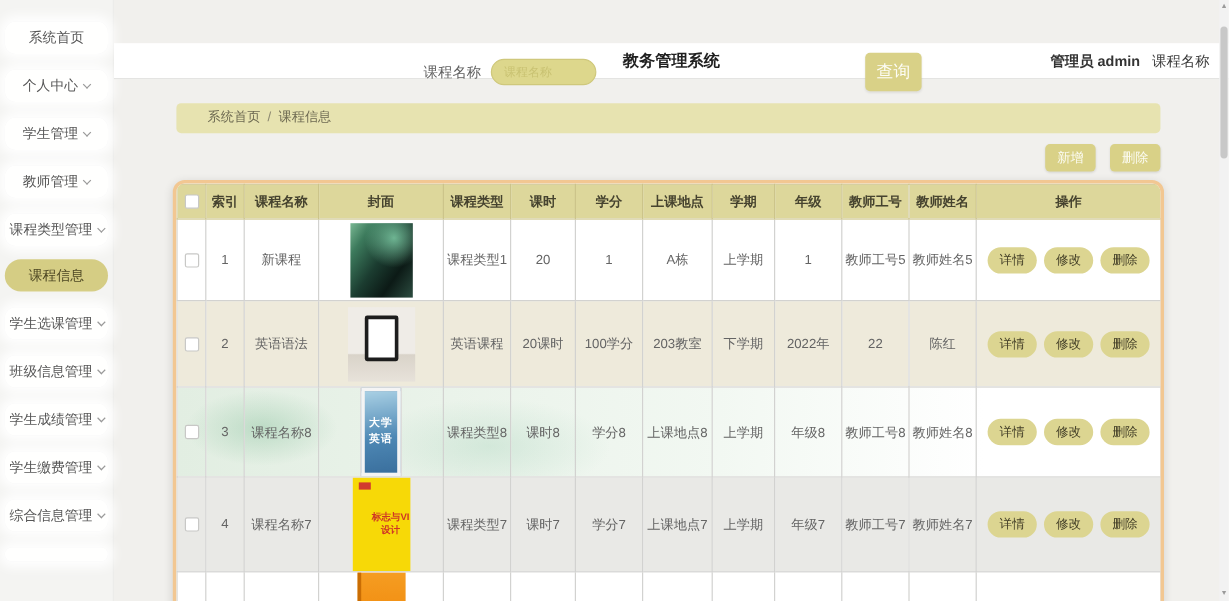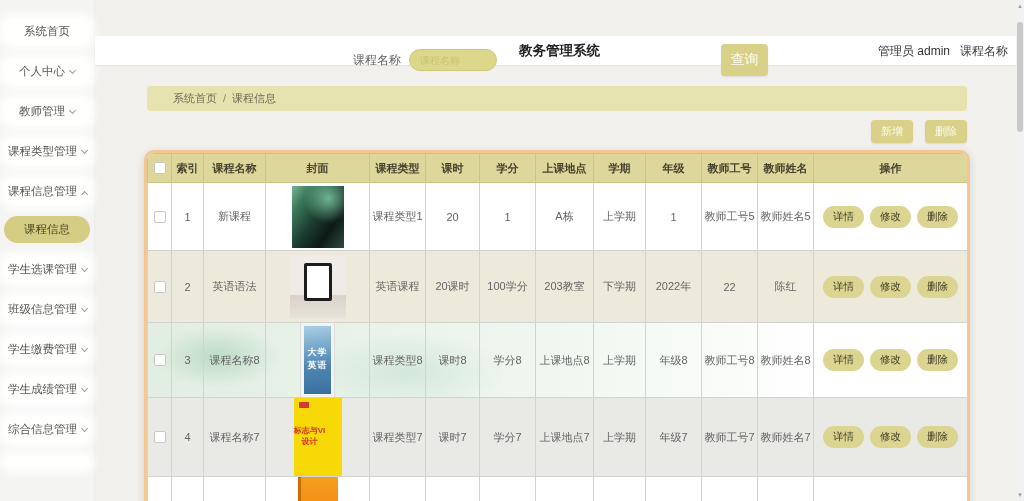--- a/index.html
+++ b/index.html
@@ -10,21 +10,21 @@
   .sidebar { position:absolute; left:0; top:0; width:95px; height:100%; background:#f4f4f2; border-right:1px solid #ececea; padding-top:18px; }
   .side-item { position:relative; margin:0 4px 13px 4px; padding:6px 4px; text-align:center; font-size:11.5px; color:#565656; background:rgba(255,255,255,0.92); border-radius:9px; box-shadow:0 0 10px 5px rgba(255,255,255,0.95); cursor:pointer; white-space:nowrap; }
   .side-item.active { background:#d5cd84; box-shadow:none; border-radius:14px; color:#4d4723; margin-top:-2px; }
   .chev { display:inline-block; width:5px; height:5px; border-right:1.4px solid #9a9a9a; border-bottom:1.4px solid #9a9a9a; transform:rotate(45deg); margin-left:5px; vertical-align:2px; }
   .chev.up { transform:rotate(225deg); vertical-align:-2px; }
 
   
   .topbar { position:absolute; left:95px; top:0; width:929px; height:30px; background:#ffffff; border-bottom:1px solid #e4e4e2;margin-top:36px; }
   .topbar .title { position:absolute; left:0; right:0; top:0; height:30px; line-height:30px; text-align:center; font-size:13.5px; font-weight:bold; color:#1f1f1f; }
   .user-info { position:absolute; right:16px; top:0; height:30px; line-height:30px; font-size:12px; color:#333; }
-  .user-info .who { font-weight:normal; margin-right:10px; }
+  .user-info .who { font-weight:bold; margin-right:10px; }
   .user-info .logout { cursor:pointer; color:#3a3a3a; }
 
   
   .content { position:absolute; left:95px; top:31px; width:929px; height:470px; }
 
   .search-row { display:flex; align-items:center; margin-top:16px; height:26px; }
   .search-label { margin-left:258px; font-size:12px; color:#5f5f5f; }
   .search-input { margin-left:8px; width:88px; height:22px; border-radius:11px; border:1px solid #cfc87c; background:#ddd78c; padding:0 10px; font-size:10px; color:#6d6740; outline:none; }
   .search-input::placeholder { color:#c9c272; }
   .query-btn { margin-left:224px; width:47px; height:32px; border:none; border-radius:4px; background:#d9d187; color:#fdfdf6; font-size:14px; cursor:pointer; box-shadow:0 1px 2px rgba(0,0,0,0.08); }
@@ -55,47 +55,47 @@
 
   
   .cover { margin:0 auto; position:relative; }
   .anime-photo { width:52px; height:62px; background:
       radial-gradient(circle at 70% 20%, rgba(130,210,170,0.8), transparent 40%),
       linear-gradient(125deg,#79b893 0%,#3c7a5c 20%,#1b3c30 48%,#0c1a16 72%,#2c4c40 100%); }
   .laptop-photo { width:56px; height:62px; background:linear-gradient(#efece7 62%, #d9d3c9 64%, #e7e2da); }
   .laptop-photo .screen { position:absolute; left:14px; top:7px; width:28px; height:38px; background:#fff; border:3px solid #1d1d1d; border-radius:2px; }
   .book-blue { width:33px; height:74px; background:linear-gradient(172deg,#a9d0e4,#4d87b4 58%,#3a6f9d); border:3px solid #f4f4f4; outline:1px solid #dcdcda; display:flex; justify-content:center; padding-top:20px; }
   .book-blue .cover-label { color:#fff; font-weight:bold; font-size:9px; letter-spacing:1px; }
-  .book-yellow { width:48px; height:78px; background:#f7d907; display:flex; align-items:center; justify-content:flex-start; }
+  .book-yellow { width:48px; height:78px; background:#f7d907; display:flex; align-items:center; justify-content:flex-end; }
   .book-yellow::before { content:""; position:absolute; left:5px; top:4px; width:10px; height:6px; background:#d23b2e; }
   .book-yellow .cover-label { color:#cf3526; font-weight:bold; font-size:8px; width:32px; line-height:1.35; }
   .book-orange { width:40px; height:70px; background:linear-gradient(#f59d22,#ee7e00); border-left:3px solid #c96d04; }
 
   
   .scrollbar { position:absolute; right:0; top:0; width:8px; height:100%; background:#f2f2f2; }
   .sb-thumb { position:absolute; right:1px; top:22px; width:6px; height:110px; background:#c8c8c8; border-radius:3px; cursor:pointer; }
   .sb-arrow { position:absolute; right:0; width:8px; text-align:center; font-size:6px; color:#9a9a9a; cursor:pointer; line-height:8px; }
   .sb-up { top:2px; } .sb-down { bottom:2px; }
 </style>
 </head>
 <body>
 
 <div class="page">
 
   <aside class="sidebar">
       <div class="side-item"><span>系统首页</span></div>
       <div class="side-item"><span>个人中心</span><span class="chev"></span></div>
+      <div class="side-item"><span>学生管理</span><span class="chev"></span></div>
       <div class="side-item"><span>教师管理</span><span class="chev"></span></div>
       <div class="side-item"><span>课程类型管理</span><span class="chev"></span></div>
-      <div class="side-item"><span>课程信息管理</span><span class="chev up"></span></div>
       <div class="side-item active"><span>课程信息</span></div>
       <div class="side-item"><span>学生选课管理</span><span class="chev"></span></div>
       <div class="side-item"><span>班级信息管理</span><span class="chev"></span></div>
+      <div class="side-item"><span>学生成绩管理</span><span class="chev"></span></div>
       <div class="side-item"><span>学生缴费管理</span><span class="chev"></span></div>
-      <div class="side-item"><span>学生成绩管理</span><span class="chev"></span></div>
       <div class="side-item"><span>综合信息管理</span><span class="chev"></span></div>
       <div class="side-item"></div>
     </aside>
 
   <header class="topbar">
     <div class="title">教务管理系统</div>
     <div class="user-info">
       <span class="who"><span>管理员</span> <span>admin</span></span><span class="logout">课程名称</span>
     </div>
   </header>

